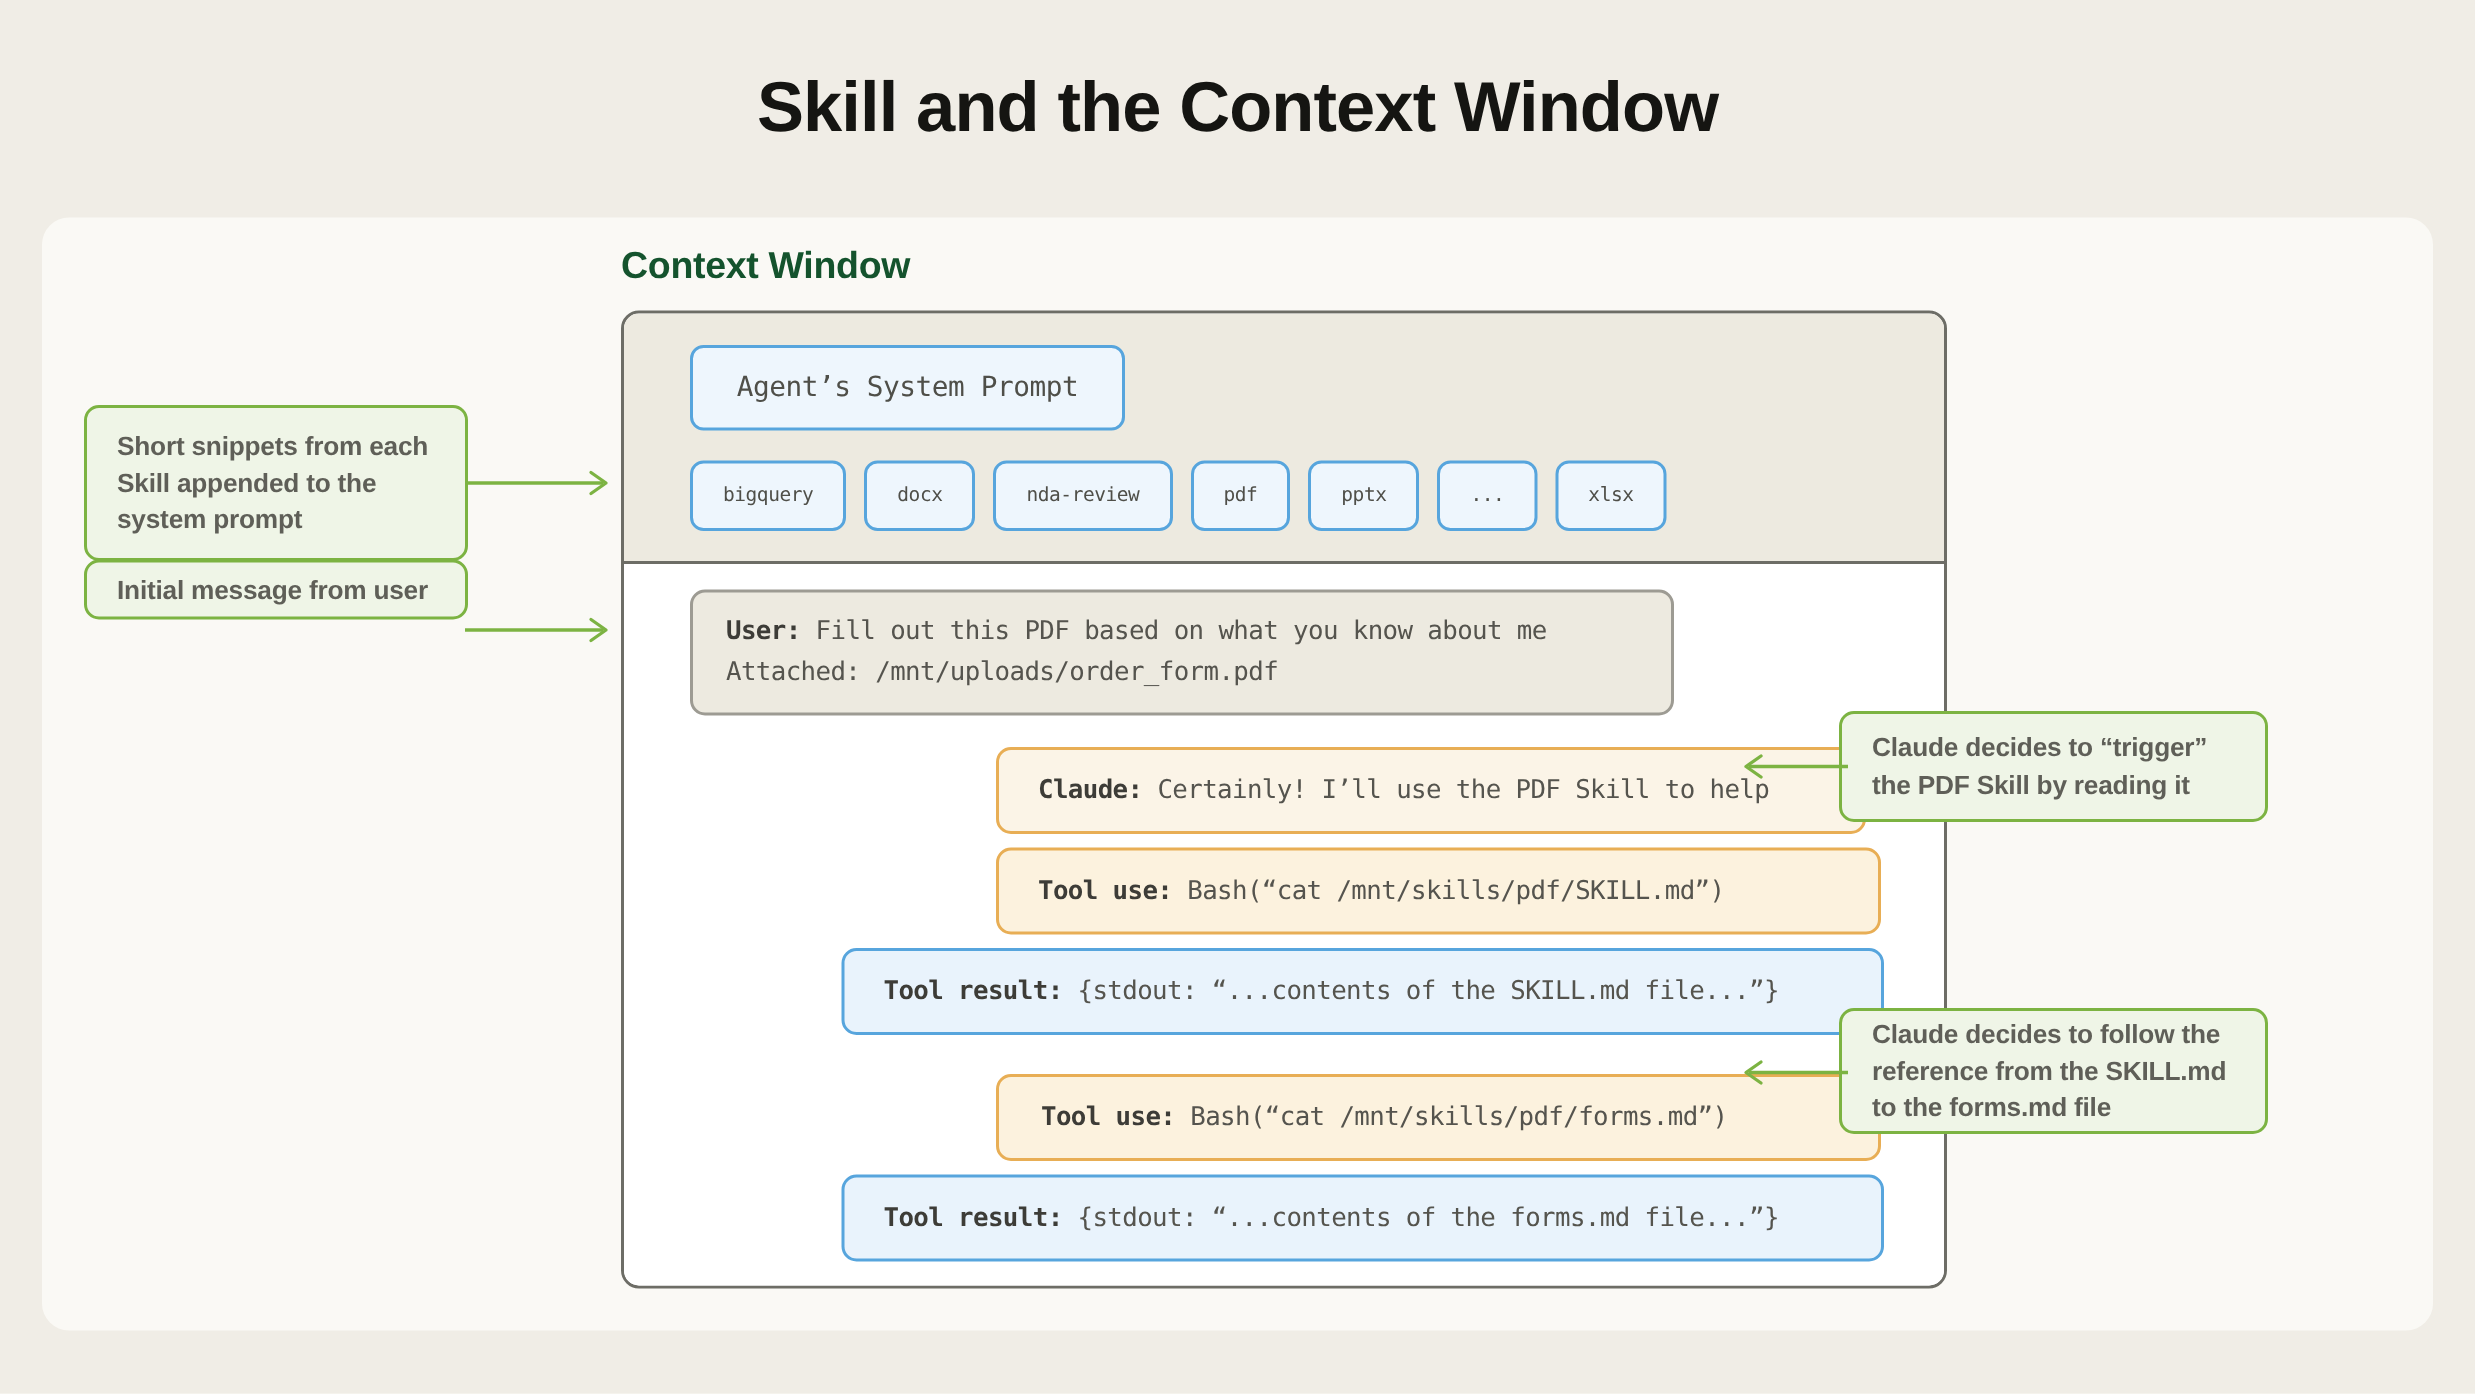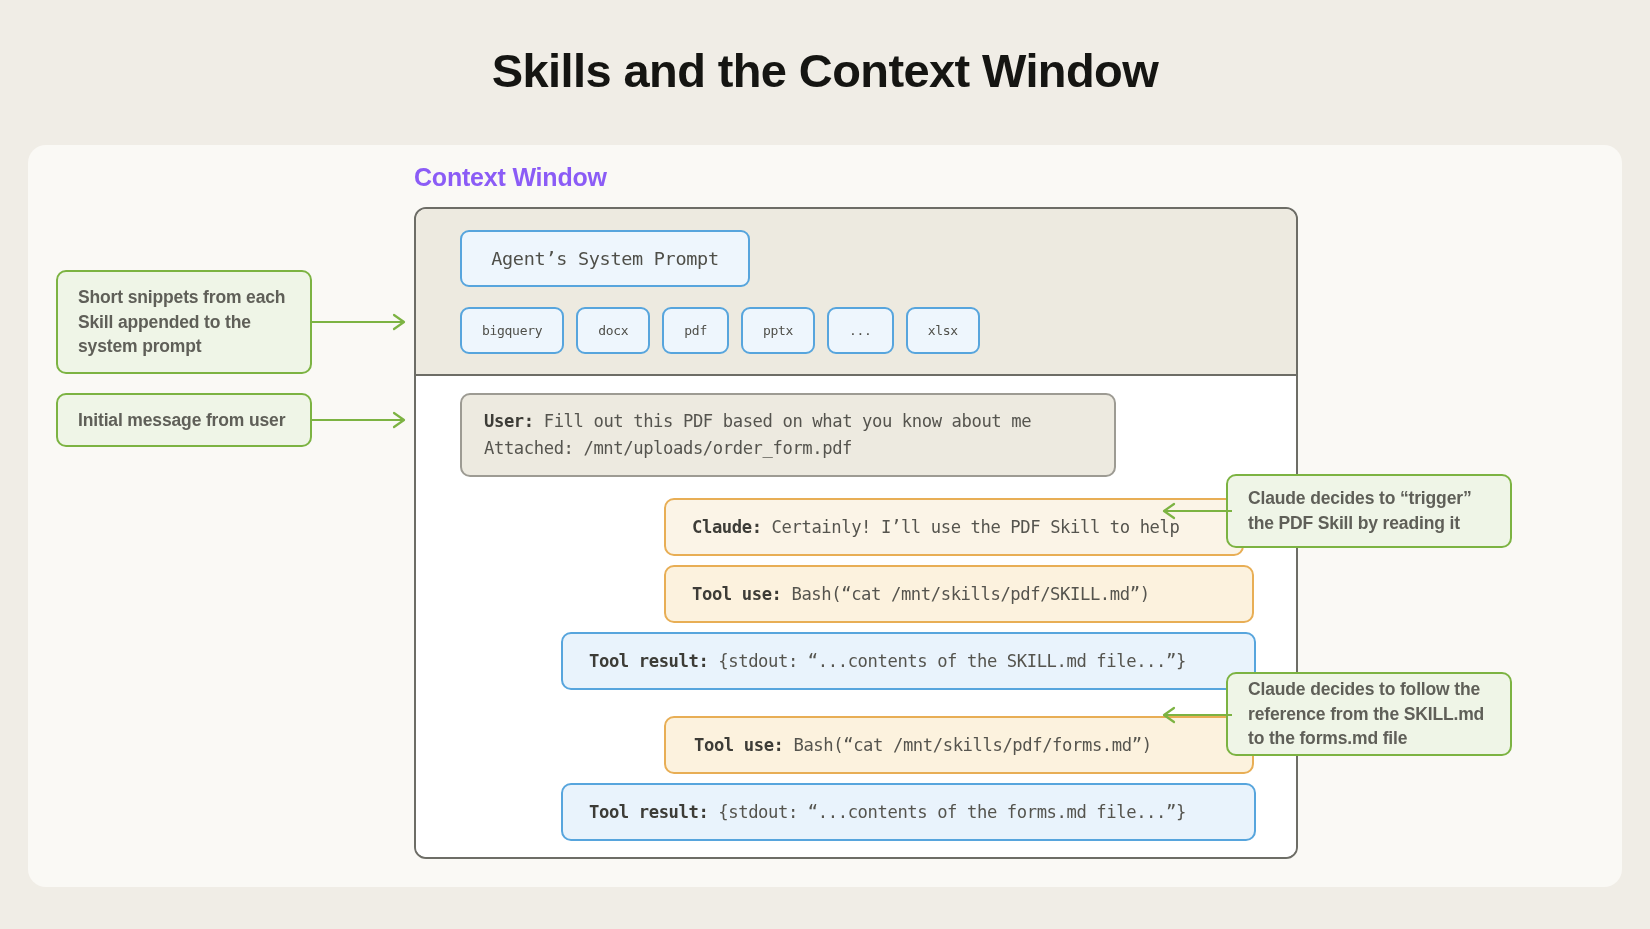--- a/index.html
+++ b/index.html
@@ -35,21 +35,21 @@
     border-radius: 18px;
   }
 
   
   #context-window-label {
     position: absolute;
     left: 386px;
     top: 18px;
     font-size: 25px;
     font-weight: 700;
-    color: #8b5cf6;
+    color: #14532d;
     letter-spacing: -0.2px;
   }
 
   
   #context-window-frame {
     position: absolute;
     left: 386px;
     top: 62px;
     width: 884px;
     height: 652px;
@@ -149,47 +149,48 @@
     font-size: 17.5px;
     font-weight: 700;
     line-height: 1.42;
     display: flex;
     align-items: center;
     padding: 0 20px;
     letter-spacing: -0.15px;
   }
 
   #callout-snippets { left: 56px;  top: 270px; width: 256px; height: 104px; }
-  #callout-initial  { left: 56px;  top: 393px; width: 256px; height: 54px;  }
+  #callout-initial  { left: 56px;  top: 373px; width: 256px; height: 40px;  }
   #callout-trigger  { left: 1226px; top: 474px; width: 286px; height: 74px; }
   #callout-follow   { left: 1226px; top: 672px; width: 286px; height: 84px; }
 
   
   .connector { position: absolute; }
 
   svg { display: block; overflow: visible; }
 </style>
 </head>
 <body>
 
-<h1 id="page-title">Skills and the Context Window</h1>
+<h1 id="page-title">Skill and the Context Window</h1>
 
 <div id="diagram-card">
 
   <div id="context-window-label">Context Window</div>
 
   <div id="context-window-frame">
 
     <div id="system-prompt-band">
 
       <div id="agent-system-prompt" class="blue-box">Agent’s System Prompt</div>
 
       <div id="skill-chip-row">
         <div class="blue-box skill-chip">bigquery</div>
         <div class="blue-box skill-chip">docx</div>
+        <div class="blue-box skill-chip">nda-review</div>
         <div class="blue-box skill-chip">pdf</div>
         <div class="blue-box skill-chip">pptx</div>
         <div class="blue-box skill-chip">...</div>
         <div class="blue-box skill-chip">xlsx</div>
       </div>
     </div>
 
     <div id="conversation-area">
 
       <div id="msg-user" class="msg msg-grey">

